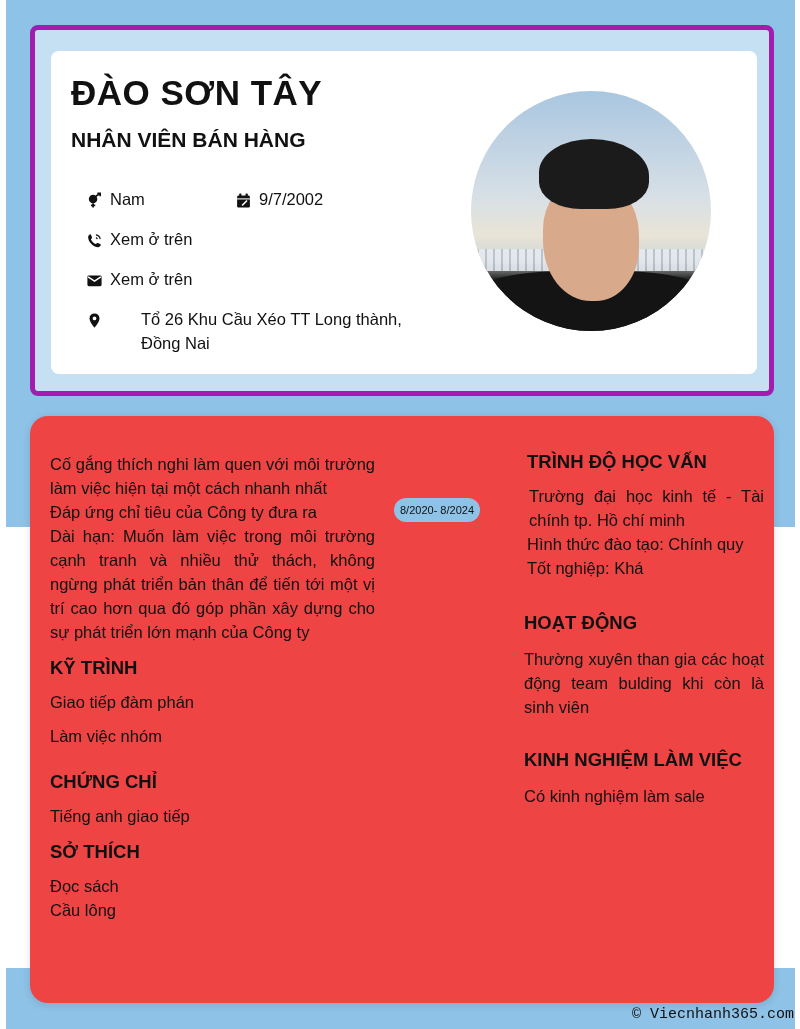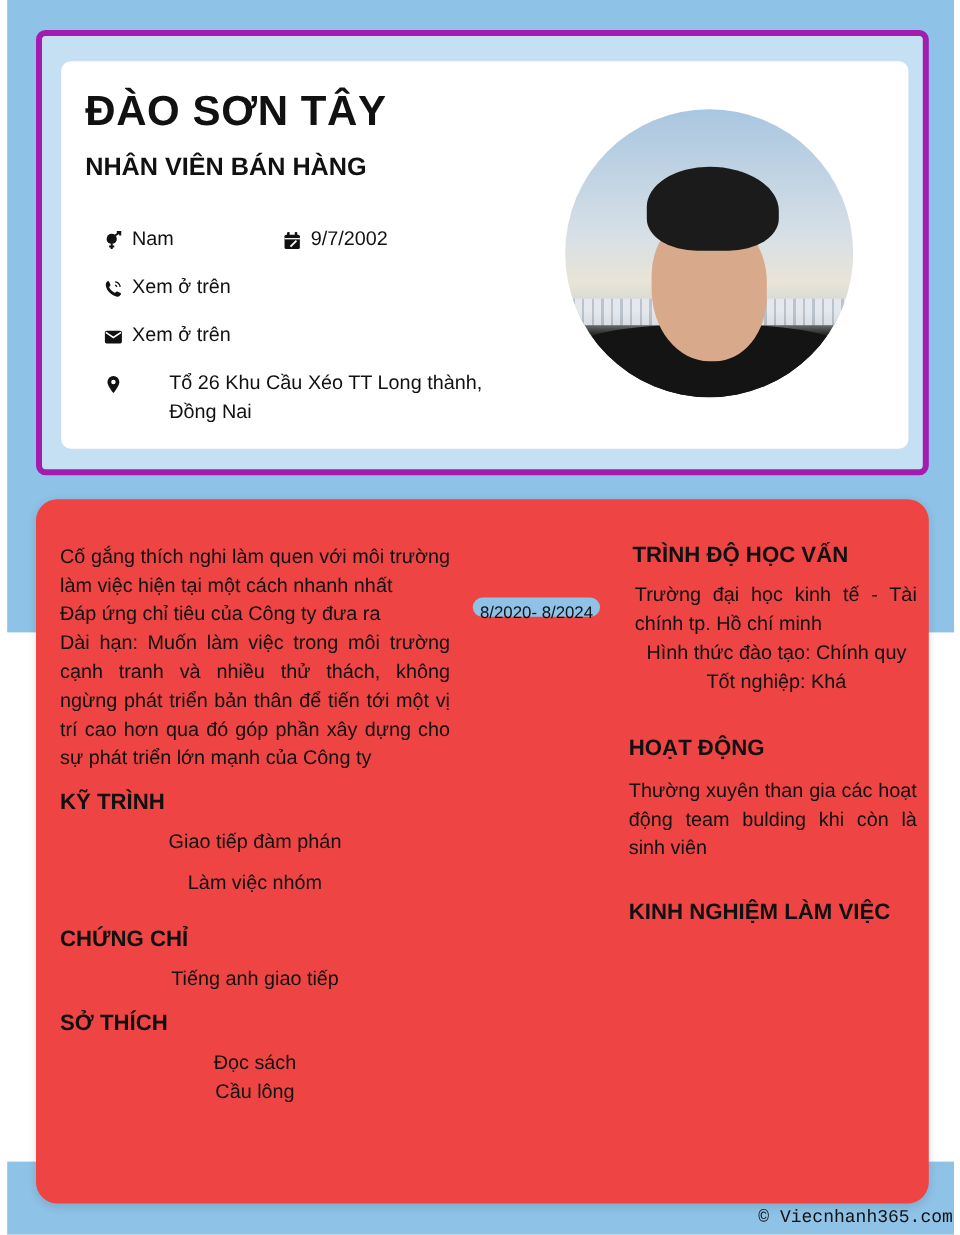--- a/index.html
+++ b/index.html
@@ -34,25 +34,25 @@
   .avatar .face { position: absolute; left: 72px; top: 90px; width: 96px; height: 120px; background: #d9a98c; border-radius: 40% 45% 45% 50%; }
   .avatar .shirt { position: absolute; left: 0; top: 180px; width: 240px; height: 60px; background: #141414; border-radius: 40% 40% 0 0; }
 
   .main-card {
     position: absolute; left: 30px; top: 416px; width: 744px; height: 587px;
     background: #ef4444; border-radius: 18px; box-shadow: 0 2px 8px rgba(0,0,0,0.12);
   }
   .left-col { position: absolute; left: 20px; top: 36px; width: 325px; }
   .objective { font-size: 16.5px; line-height: 24px; text-align: justify; }
   .sec-title { font-size: 18.5px; font-weight: bold; line-height: 24px; }
-  .item { font-size: 16.5px; line-height: 24px; text-align: center; }
+  .item { font-size: 16.5px; line-height: 24px; }
 
   .edu-date {
-    position: absolute; left: 364px; top: 82px; height: 16px; padding: 0 6px;
-    background: #8ec2e7; border-radius: 12px; font-size: 14px; line-height: 24px;
+    position: absolute; left: 364px; top: 82px; height: 24px; padding: 0 6px;
+    background: #8ec2e7; border-radius: 12px; font-size: 11px; line-height: 24px;
   }
   .right-col { position: absolute; left: 494px; width: 240px; }
   .just { text-align: justify; }
 
   .footer-credit { position: absolute; right: 6px; top: 1006px; font-family: "Liberation Mono", "DejaVu Sans Mono", monospace; font-size: 15px; color: #111; }
 </style>
 </head>
 <body>
 
 <div class="band-top"></div>
@@ -154,16 +154,17 @@
     <div class="item">Tốt nghiệp: Khá</div>
   </div>
 
   <div class="right-col" style="top:195px;">
     <div class="sec-title">HOẠT ĐỘNG</div>
     <div class="item just" style="margin-top:12px;">Thường xuyên than gia các hoạt động team bulding khi còn là sinh viên</div>
   </div>
 
   <div class="right-col" style="top:332px;">
     <div class="sec-title">KINH NGHIỆM LÀM VIỆC</div>
+    <div class="item" style="margin-top:12px;">Có kinh nghiệm làm sale</div>
   </div>
 </div>
 
 <div class="footer-credit">© Viecnhanh365.com</div>
 
 </body></html>

